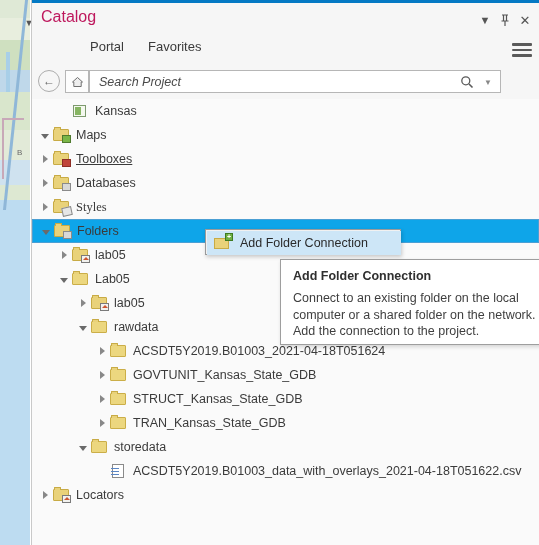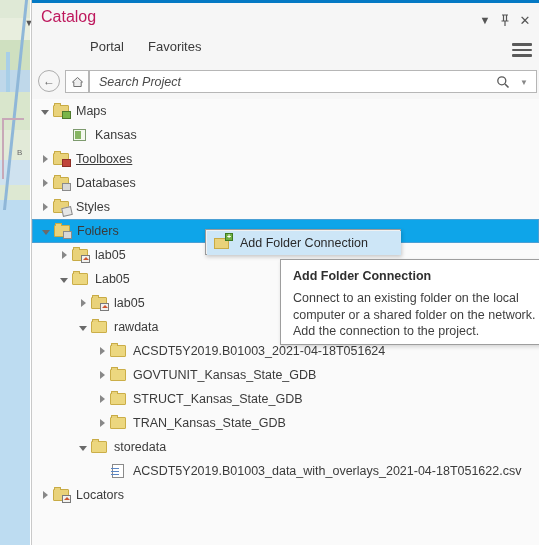--- a/index.html
+++ b/index.html
@@ -60,21 +60,21 @@
   #hamburger span{display:block;height:2.5px;background:#5a5a5a;margin-bottom:3px;border-radius:1px;}
 
   
   #search-row{position:absolute;left:0;top:66px;width:508px;height:32px;background:#f6f6f6;}
   #back-btn{position:absolute;left:6px;top:4px;width:22px;height:22px;border-radius:50%;
     border:1px solid #adadad;box-sizing:border-box;display:flex;align-items:center;
     justify-content:center;color:#6a6a6a;font-size:12px;cursor:default;background:#f6f6f6;}
   #home-btn{position:absolute;left:33px;top:4px;width:24px;height:23px;
     border:1px solid #b6b6b6;box-sizing:border-box;background:#fdfdfd;
     display:flex;align-items:center;justify-content:center;cursor:default;}
-  #search-box{position:absolute;left:57px;top:4px;width:448px;height:23px;
+  #search-box{position:absolute;left:57px;top:4px;width:412px;height:23px;
     border:1px solid #b6b6b6;box-sizing:border-box;background:#ffffff;}
   #search-input{position:absolute;left:7px;top:3px;width:370px;border:0;outline:0;
     font-family:"Liberation Sans", sans-serif;font-size:12.5px;font-style:italic;
     color:#3b3b3b;background:transparent;}
   #search-input::placeholder{color:#4a4a4a;font-style:italic;opacity:1;}
   #search-icon{position:absolute;right:26px;top:4px;width:14px;height:14px;cursor:default;}
   #search-caret{position:absolute;right:8px;top:7px;font-size:8px;color:#888;cursor:default;}
 
   
   #tree{position:absolute;left:0;top:99px;width:508px;height:446px;background:#fafafa;
@@ -191,52 +191,52 @@
         <svg width="14" height="14" viewBox="0 0 14 14">
           <circle cx="5.8" cy="5.8" r="4" fill="none" stroke="#5a5a5a" stroke-width="1.3"></circle>
           <path d="M9 9 L12.5 12.5" stroke="#5a5a5a" stroke-width="1.6"></path>
         </svg>
       </div>
       <div id="search-caret">▼</div>
     </div>
   </div>
 
   <div id="tree">
-      <div class="row" style="padding-left: 6px;">
-        <span class="exp open"></span>
-        <span class="ico">
-          <span class="fld"></span>
-          <span class="badge badge-green"></span>
-        </span>
-        <span class="label">Maps</span>
-      </div>
       <div class="row" style="padding-left: 25px;">
         <span class="exp none"></span>
         <span class="ico">
           <span class="mapicon"></span>
         </span>
         <span class="label">Kansas</span>
       </div>
+      <div class="row" style="padding-left: 6px;">
+        <span class="exp open"></span>
+        <span class="ico">
+          <span class="fld"></span>
+          <span class="badge badge-green"></span>
+        </span>
+        <span class="label">Maps</span>
+      </div>
       <div class="row" style="padding-left: 6px; text-decoration: underline;">
         <span class="exp closed"></span>
         <span class="ico">
           <span class="fld"></span>
           <span class="badge badge-red"></span>
         </span>
         <span class="label">Toolboxes</span>
       </div>
       <div class="row" style="padding-left: 6px;">
         <span class="exp closed"></span>
         <span class="ico">
           <span class="fld"></span>
           <span class="badge badge-gray"></span>
         </span>
         <span class="label">Databases</span>
       </div>
-      <div class="row" style="padding-left: 6px;">
+      <div class="row" style="padding-left: 6px; font-family: Liberation Serif, serif;">
         <span class="exp closed"></span>
         <span class="ico">
           <span class="fld"></span>
           <span class="brush"></span>
         </span>
         <span class="label">Styles</span>
       </div>
       <div class="row selected" style="padding-left: 6px;">
         <span class="exp open"></span>
         <span class="ico">

